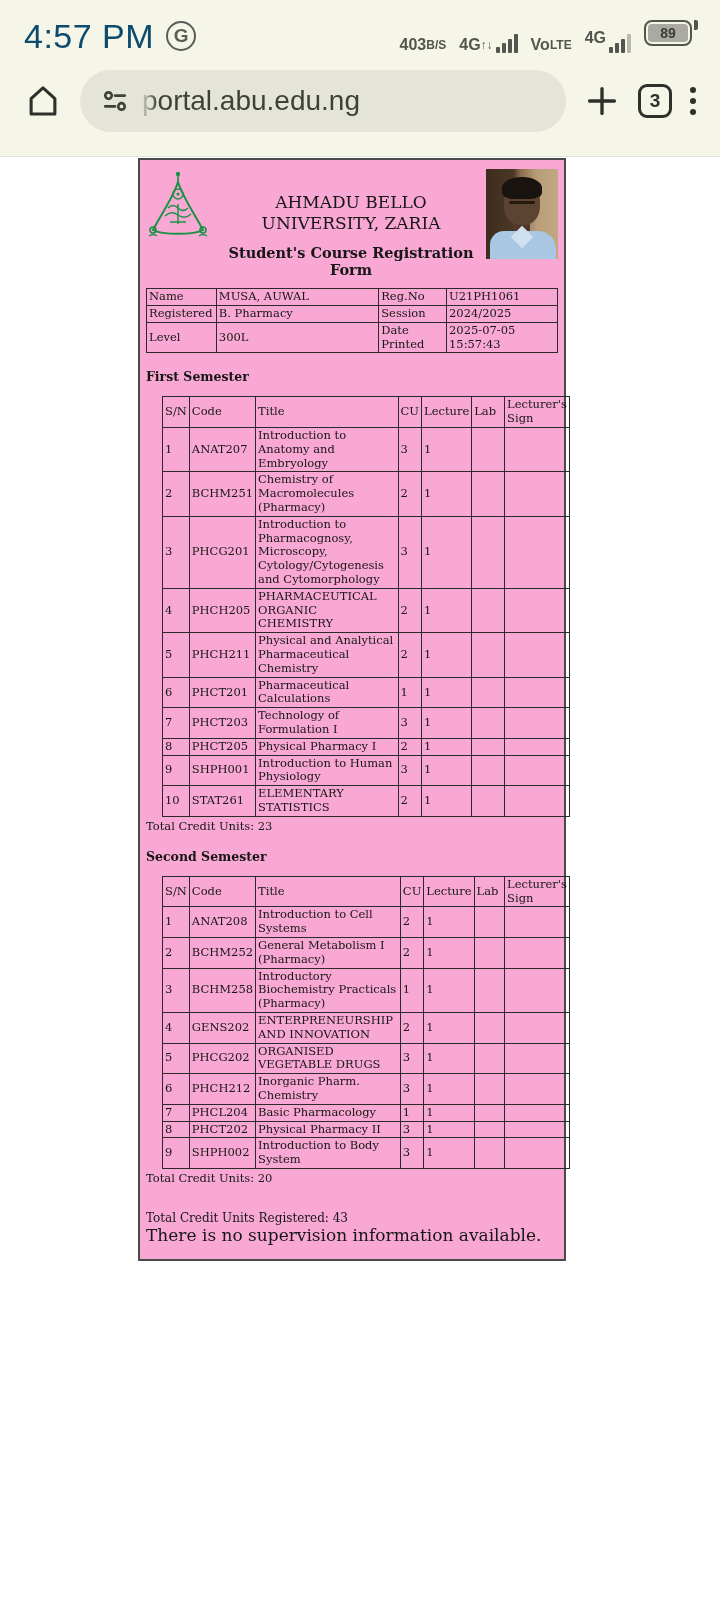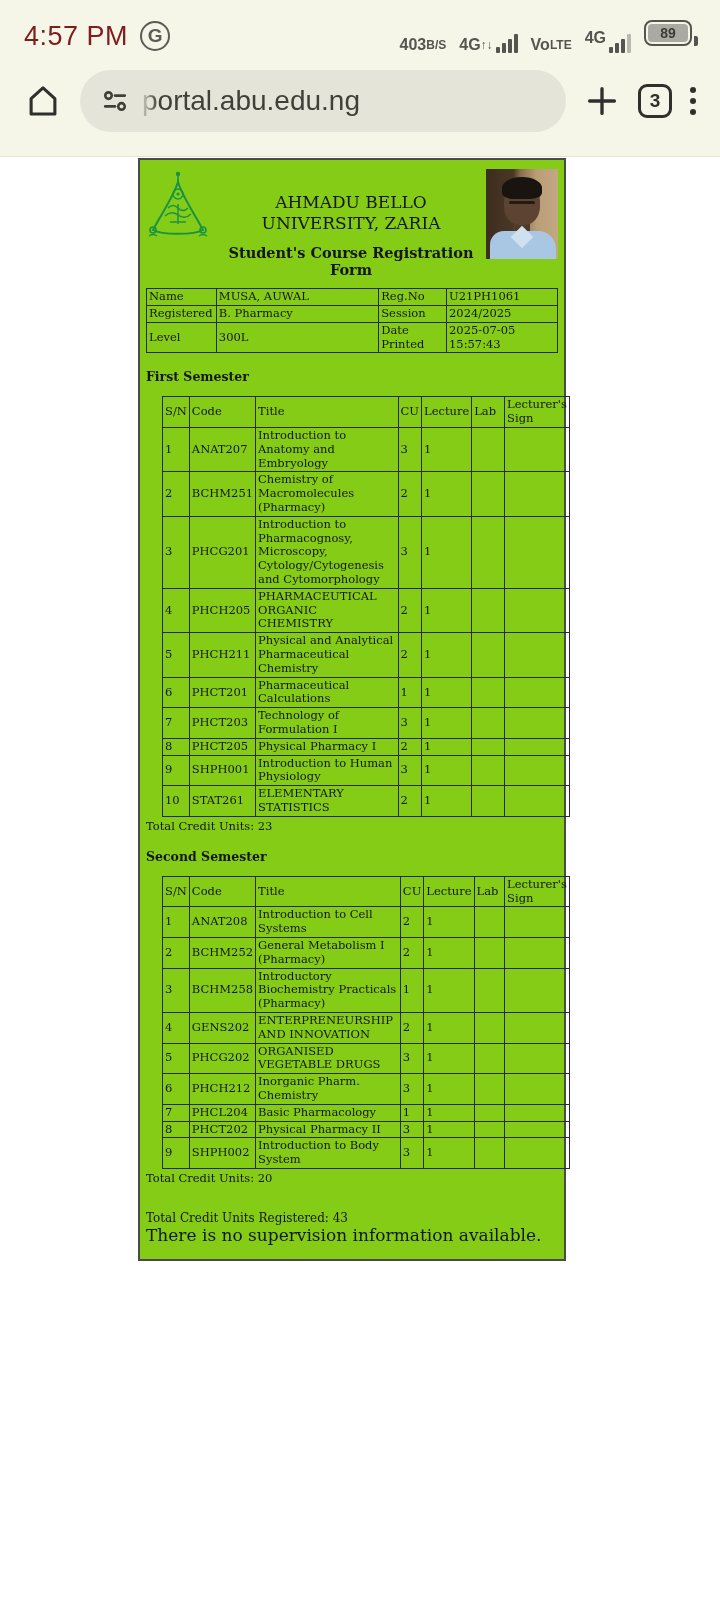--- a/index.html
+++ b/index.html
@@ -2,51 +2,51 @@
 <html><head>
 <meta charset="utf-8">
 <style>
   * { margin:0; padding:0; box-sizing:border-box; }
   html,body { width:720px; height:1612px; background:#ffffff; font-family:"Liberation Sans", sans-serif; }
 
   
   .chrome { background:#f5f6e8; border-bottom:1px solid #e3e4d6; padding-bottom:22px; }
   .status-bar { display:flex; justify-content:space-between; align-items:center; padding:14px 22px 4px 24px; height:62px; }
   .status-left { display:flex; align-items:center; gap:12px; }
-  .status-time { font-size:27px; color:#7f1d1d; letter-spacing:.5px; }
+  .status-time { font-size:34px; color:#0c4a6e; letter-spacing:.5px; }
   .g-icon { width:30px; height:30px; border:2.5px solid #5c5c56; border-radius:50%; color:#5c5c56;
             font-size:19px; font-weight:bold; display:flex; align-items:center; justify-content:center; }
   .status-right { display:flex; align-items:flex-end; gap:13px; color:#55554f; }
   .stack { display:flex; flex-direction:row; align-items:center; line-height:1.0; font-weight:bold; }
   .stack .t1 { font-size:16px; } .stack .t2 { font-size:12px; }
   .net { display:flex; align-items:flex-end; gap:3px; }
   .bars { display:flex; align-items:flex-end; gap:2px; height:19px; }
   .bars i { width:4px; background:#55554f; border-radius:1px; display:block; }
   .bars i.dim { background:#b9b9b0; }
-  .battery { display:flex; align-items:flex-end; margin-bottom:7px; }
+  .battery { display:flex; align-items:flex-start; margin-bottom:7px; }
   .battery-body { border:2.5px solid #55554f; border-radius:8px; padding:2px; }
   .battery-fill { background:#aaaaa2; border-radius:4px; min-width:40px; height:18px; display:flex; align-items:center; justify-content:center;
                   font-size:14px; font-weight:bold; color:#3c3c38; padding:0 4px; }
   .battery-nub { width:4px; height:10px; background:#55554f; border-radius:0 2px 2px 0; margin-left:2px; }
 
   .toolbar { display:flex; align-items:center; padding:6px 24px 0 24px; gap:18px; height:72px; }
   .icon-btn { background:none; border:none; display:flex; align-items:center; justify-content:center; cursor:pointer; }
   .omnibox { flex:1; background:#e4e5d8; border-radius:32px; height:62px; display:flex; align-items:center;
              padding:0 22px; gap:14px; overflow:hidden; position:relative; }
   .url-text { font-size:28px; color:#3f4039; white-space:nowrap; overflow:hidden; position:relative; }
   .url-fade { position:absolute; left:56px; top:0; bottom:0; width:22px;
               background:linear-gradient(90deg,#e4e5d8 15%,rgba(228,229,216,0)); pointer-events:none; }
   .tab-switcher { width:34px; height:34px; border:3px solid #2f302b; border-radius:9px; display:flex;
                   align-items:center; justify-content:center; font-size:19px; font-weight:bold; color:#2f302b; background:none; cursor:pointer; }
   .kebab { display:flex; flex-direction:column; gap:5px; }
   .kebab i { width:6px; height:6px; background:#2f302b; border-radius:50%; display:block; }
 
   
   .webpage { background:#ffffff; padding:1px 0 0 0; }
-  .doc { width:428px; margin:0 0 0 138px; margin-top:0; border:2px solid #4a4a4a; background:#84cc16;
+  .doc { width:428px; margin:0 0 0 138px; margin-top:0; border:2px solid #4a4a4a; background:#f9a8d4;
          padding:6px 6px 14px 6px; font-family:"DejaVu Serif", serif; color:#161616; }
 
   .doc-header { display:flex; align-items:flex-start; }
   .logo-box { width:70px; padding-top:4px; flex:0 0 auto; }
   .doc-titles { flex:1; text-align:center; padding-top:26px; }
   .univ-line { font-size:17px; line-height:1.25; }
   .form-title { font-size:14.5px; font-weight:bold; line-height:1.2; margin-top:9px; }
 
   
   .photo { width:72px; height:90px; flex:0 0 auto; position:relative; overflow:hidden; margin-top:3px;

